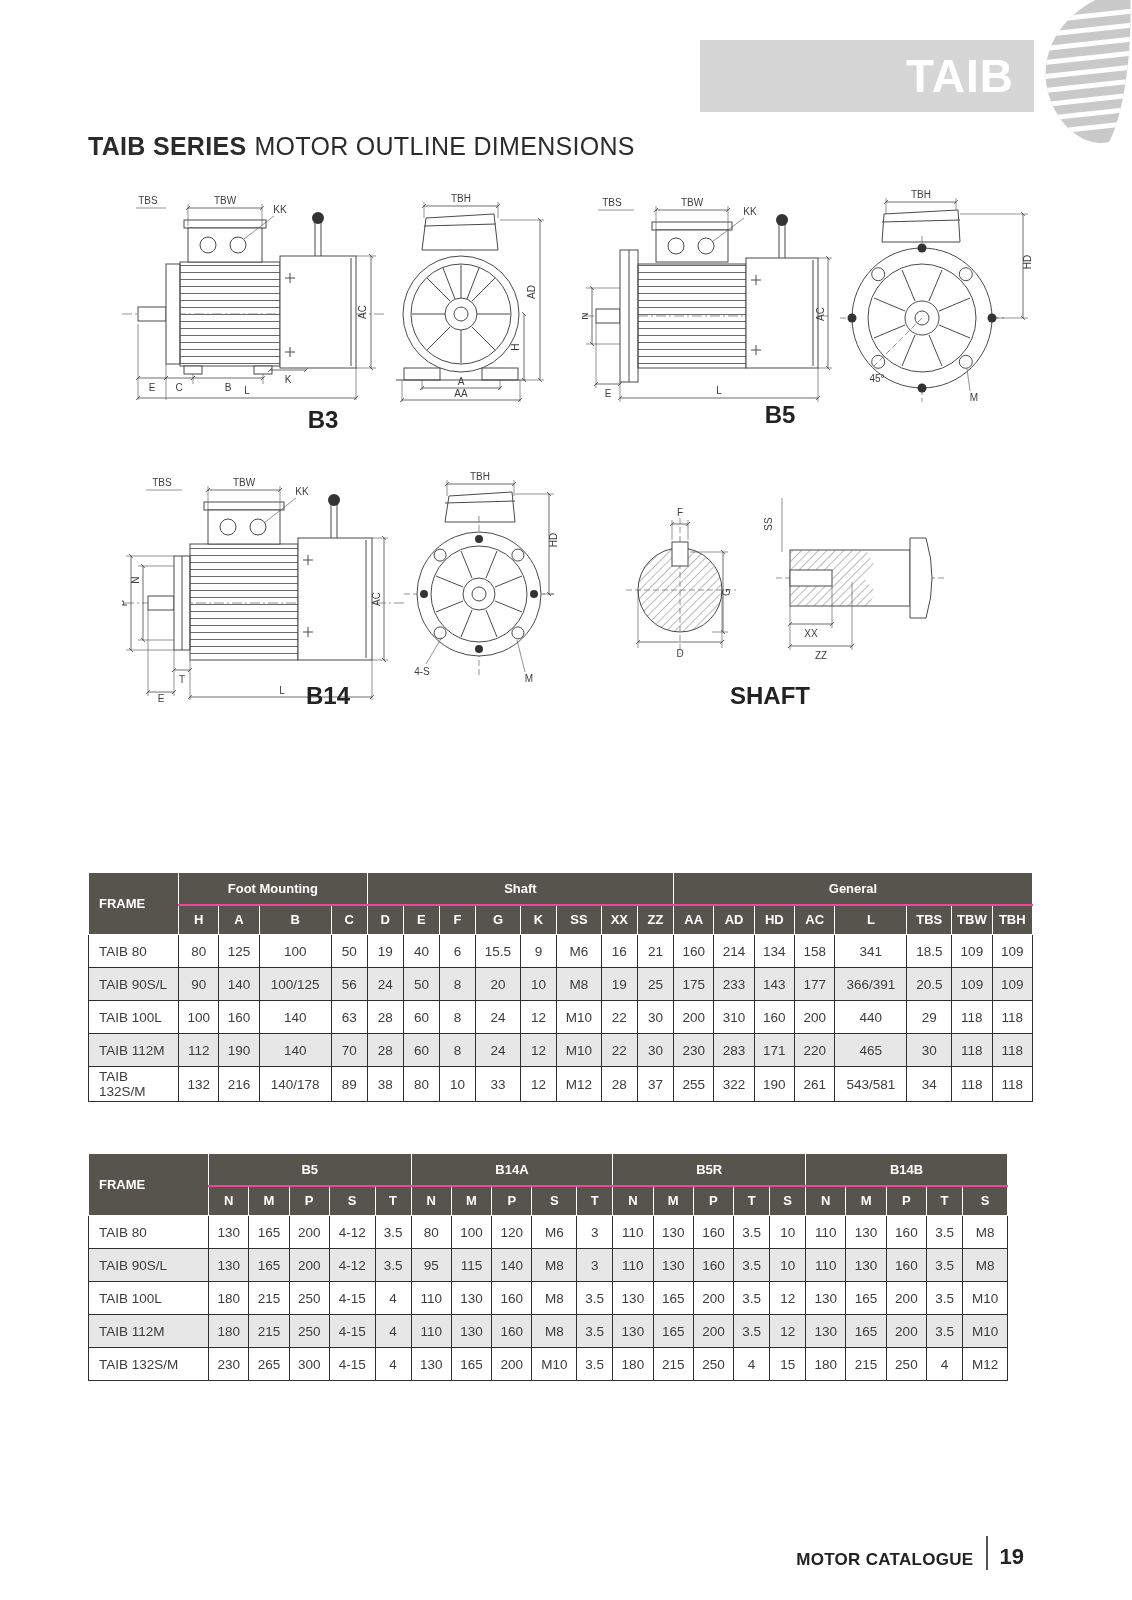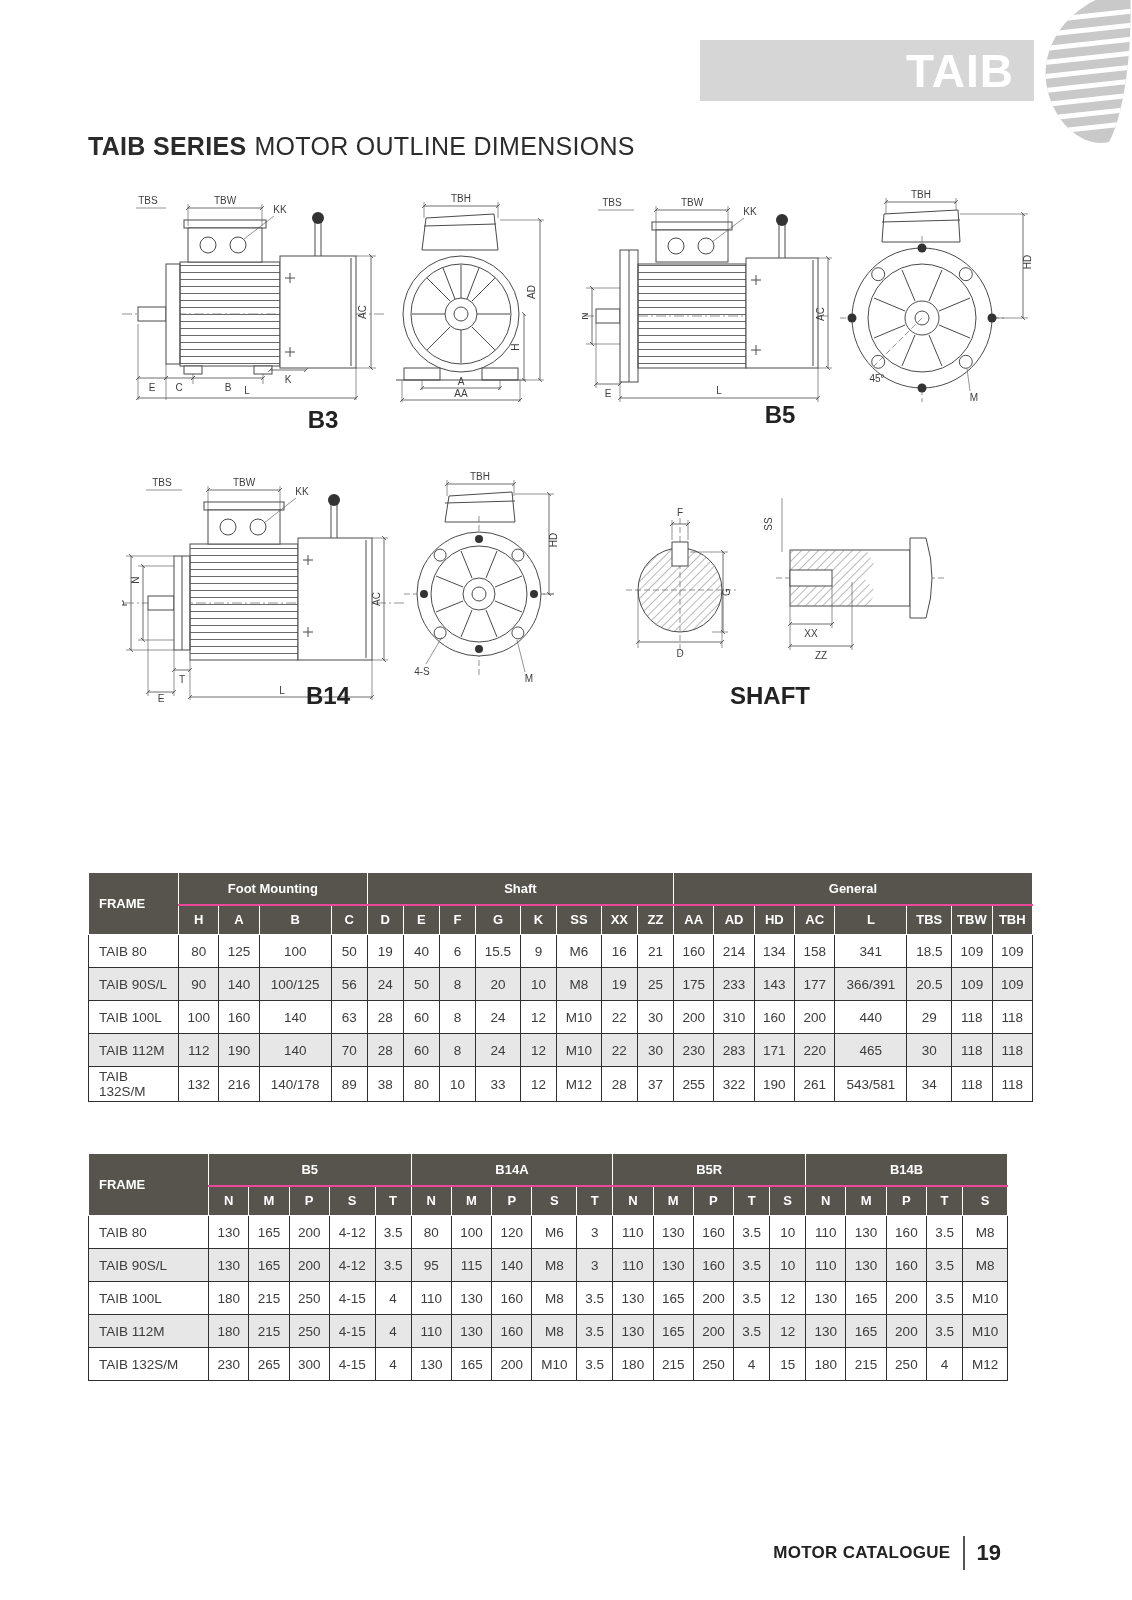--- a/index.html
+++ b/index.html
@@ -1,20 +1,20 @@
 <!DOCTYPE html>
 <html><head>
 <meta charset="utf-8">
 <style>
   * { margin:0; padding:0; box-sizing:border-box; }
   body { background:#888; font-family:"Liberation Sans", sans-serif; }
   .page { position:relative; width:1132px; height:1600px; background:#ffffff; margin:0 auto; overflow:hidden; }
 
   
-  .banner-band { position:absolute; left:700px; top:40px; width:334px; height:61px;
+  .banner-band { position:absolute; left:700px; top:40px; width:334px; height:72px;
     background:#d6d6d6; display:flex; align-items:center; justify-content:flex-end; padding-right:20px; }
   .banner-band .brand-bold { color:#fff; font-size:46px; font-weight:bold; letter-spacing:1px; }
   .banner-band .brand-italic { color:#fff; font-size:44px; font-style:italic; font-weight:300; margin-left:12px; letter-spacing:2px; }
   .leaf-logo { position:absolute; right:0; top:0; width:105px; height:145px; }
 
   
   .sec-title { position:absolute; left:88px; font-size:25px; color:#2b2b2b; letter-spacing:0.3px; white-space:nowrap; }
   .sec-title .tb { font-weight:bold; }
   .sec-title .tr { font-weight:normal; margin-left:8px; }
   #title1 { top:132px; }
@@ -42,21 +42,21 @@
   #table1 th.frame-th { width:90px; }
   #table2 th.frame-th { width:120px; }
   .dim-table th.group-th { height:32px; border-bottom:2px solid #ec4899; }
   .dim-table th.sub-th { height:30px; min-width:30px; }
   .dim-table td { border:1px solid #2f2f2f; text-align:center; font-size:13.5px; color:#3c3c3c;
     height:33px; padding:2px 5px; }
   .dim-table td.frame-td { text-align:left; padding-left:10px;margin-left:20px; }
   .dim-table tbody tr:nth-child(even) { background:#e7e7e7; }
 
   
-  .footer { position:absolute; top:1536px; right:131px; display:flex; align-items:center; }
+  .footer { position:absolute; top:1536px; right:108px; display:flex; align-items:flex-end; }
   .footer .f-label { font-size:17px; font-weight:bold; color:#222; letter-spacing:0.3px; }
   .footer .f-div { width:2px; height:34px; background:#555; margin:0 12px; }
   .footer .f-num { font-size:22px; font-weight:bold; color:#222; }
 </style>
 </head>
 <body>
 
 <div class="page">
 
   <svg width="0" height="0" style="position:absolute">

